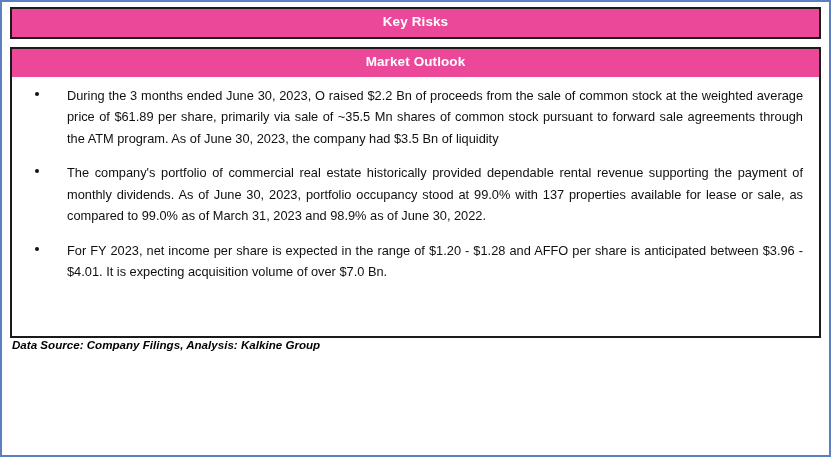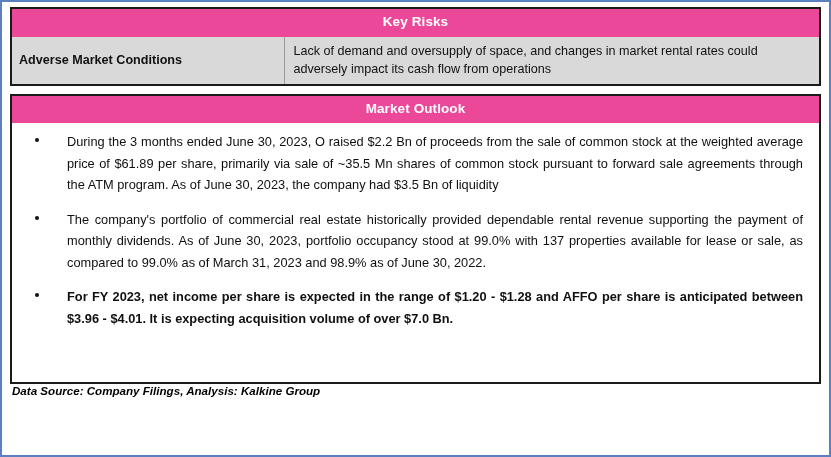--- a/index.html
+++ b/index.html
@@ -101,21 +101,20 @@
     padding-right: 4px;
     margin-bottom: 13px;
     font-size: 12.8px;
     line-height: 1.68;
     color: #101010;
     text-align: justify;
     text-justify: inter-word;
   }
   ul.bullets li:last-child {
     margin-bottom: 3px;
-    font-weight: bold;
   }
   ul.bullets li .dot {
     position: absolute;
     left: 15px;
     top: 7px;
     width: 4px;
     height: 4px;
     border-radius: 50%;
     background: #111111;
   }
@@ -134,24 +133,20 @@
 </head>
 <body>
 
 <div class="page">
   <div class="inner">
 
     <div class="card">
       <div class="card-header">Key Risks</div>
       <table class="risk-table">
         <tbody>
-          <tr class="shaded">
-            <td class="label">Adverse Market Conditions</td>
-            <td class="desc">Lack of demand and oversupply of space, and changes in market rental rates could adversely impact its cash flow from operations</td>
-          </tr>
         </tbody>
       </table>
     </div>
 
     <div class="card outlook-card">
       <div class="card-header">Market Outlook</div>
       <div class="outlook-body">
         <ul class="bullets">
           <li>
             <span class="dot"></span>

